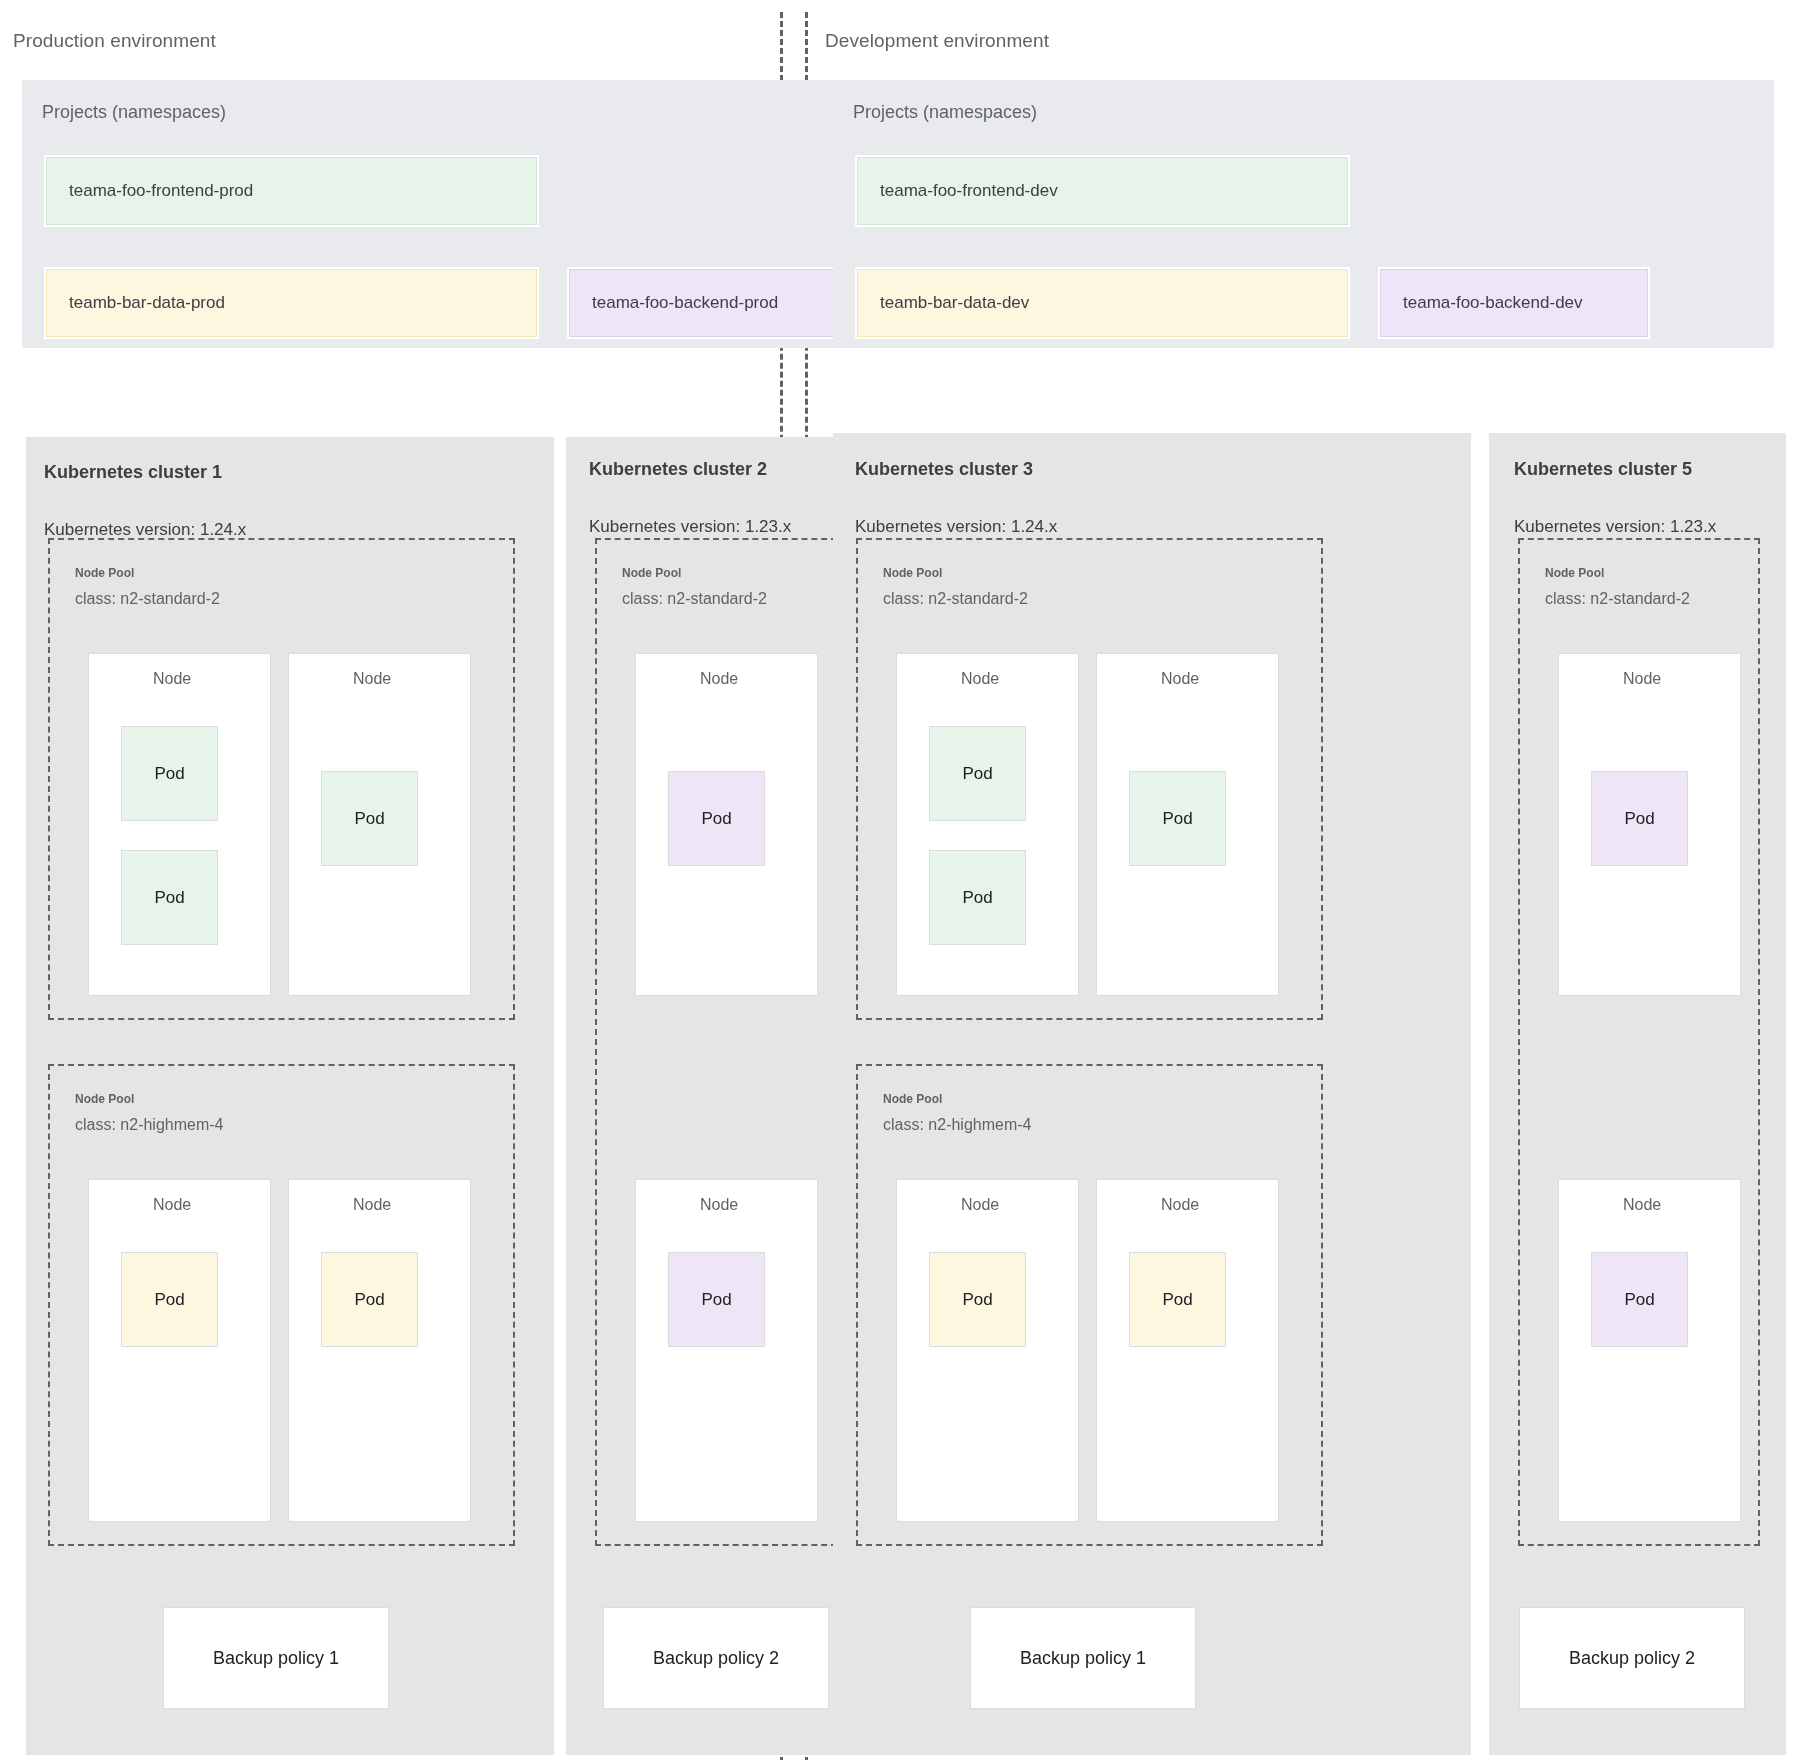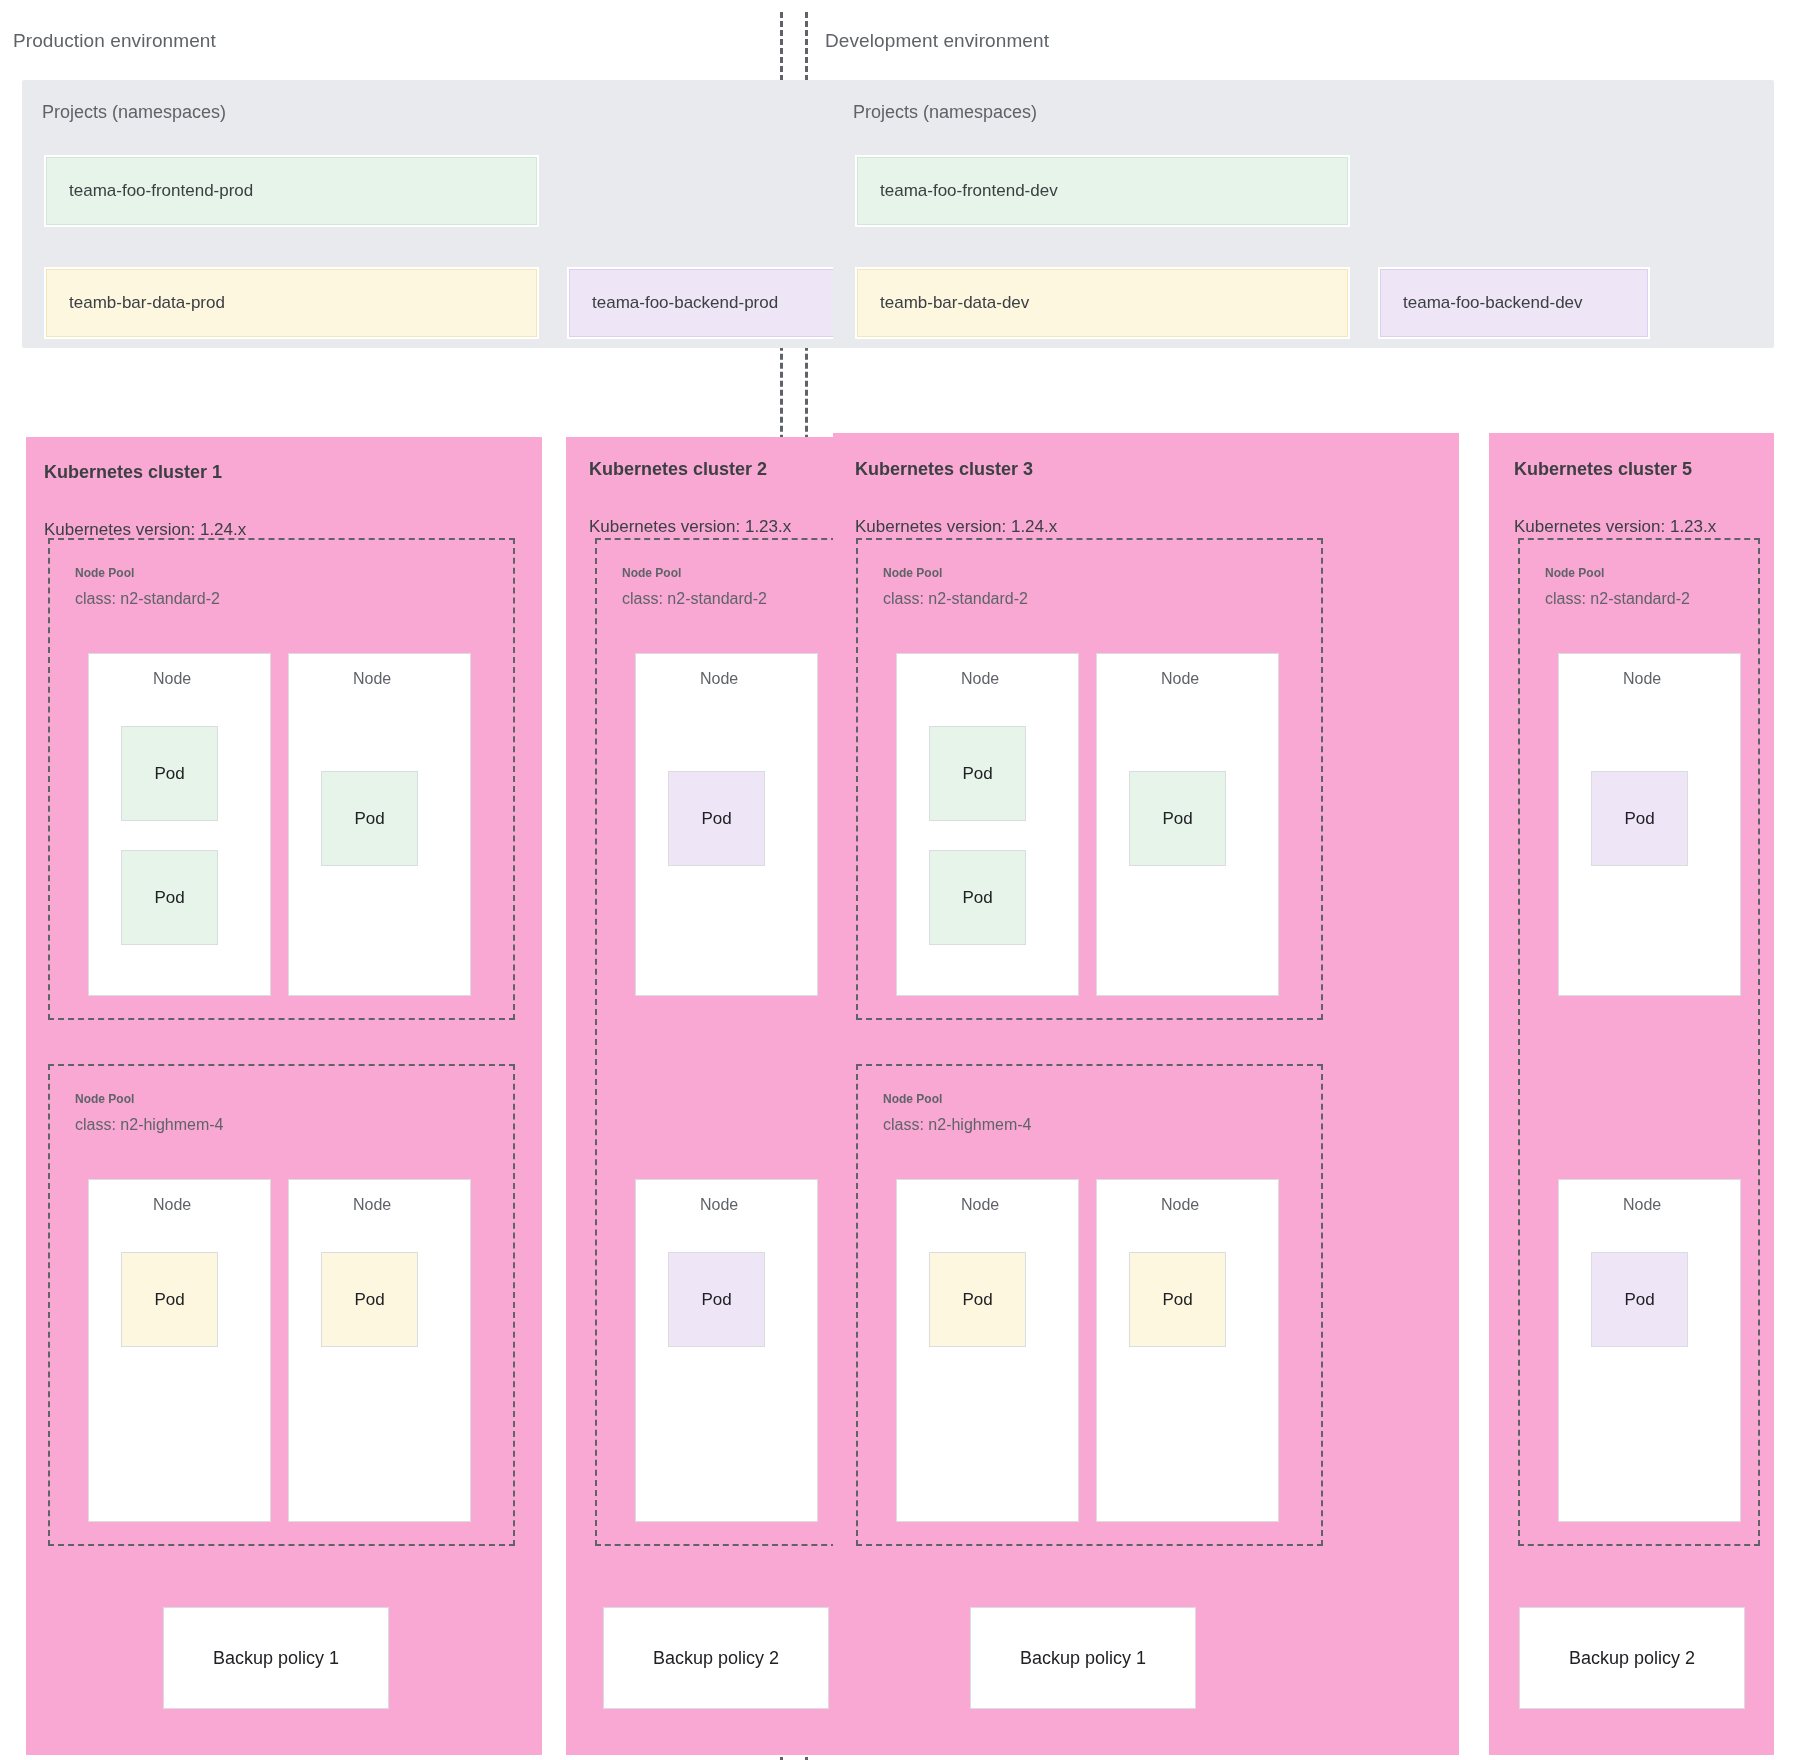--- a/index.html
+++ b/index.html
@@ -66,21 +66,22 @@
     color: #3c4043;
     white-space: nowrap;
   }
   .ns-green  { background: #e6f4ea; outline: 1px solid #cfe8d8; outline-offset: -3px; }
   .ns-yellow { background: #fef7e0; outline: 1px solid #f5e6b8; outline-offset: -3px; }
   .ns-purple { background: #eee6f6; outline: 1px solid #ddd0ee; outline-offset: -3px; }
 
   
   .cluster {
     position: absolute;
-    background: #f9a8d4;
+    background: #e5e5e5;
+    padding-left: 12px;
   }
   .cluster-name {
     position: absolute;
     font-size: 18px;
     font-weight: bold;
     color: #3c4043;
     white-space: nowrap;
   }
   .cluster-version {
     position: absolute;

